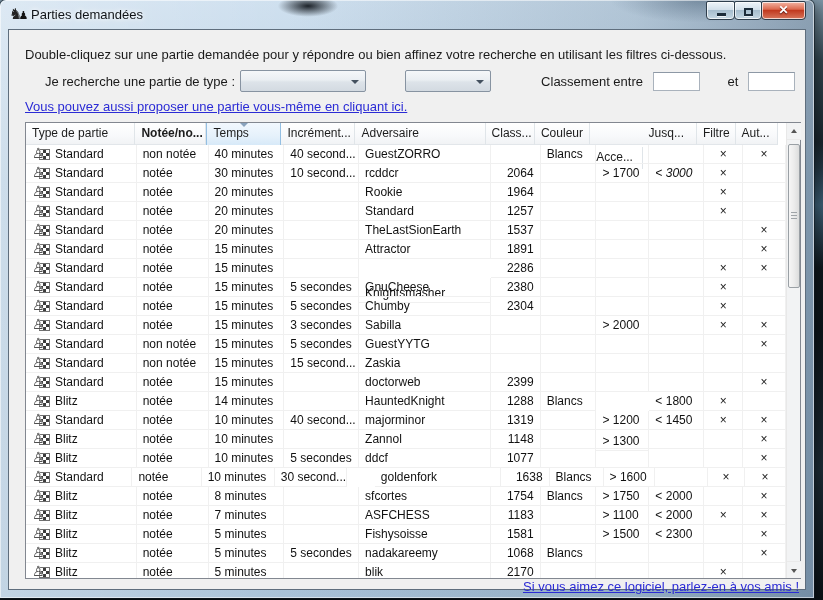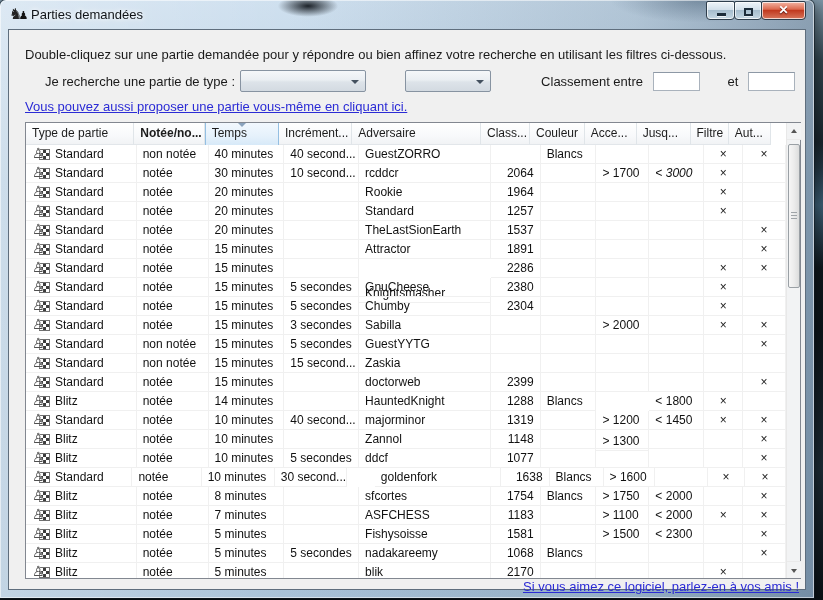--- a/index.html
+++ b/index.html
@@ -67,21 +67,21 @@
   .filter-label-et { position:absolute; left:714px; top:44px; width:20px; text-align:center;
     font-size:13px; color:#1a1a1a; }
 
   .link { font-size:13px; color:#2b2bd5; text-decoration:underline; cursor:pointer; white-space:nowrap; }
   .propose-link { position:absolute; left:16px; top:69px; }
   .bottom-link { position:absolute; top:549px; right:6px; }
 
   
   .listview { position:absolute; left:16px; top:92px; width:776px; height:457px;
     background:#fff; border:1px solid #828790; }
-  .lv-header { position:absolute; left:0; top:0; right:29px; height:22px; display:flex;
+  .lv-header { position:absolute; left:0; top:0; right:22px; height:22px; display:flex;
     background:linear-gradient(180deg,#ffffff 0%,#f8f9fb 60%,#f1f3f5 100%);
     border-bottom:1px solid #e2e6ea; }
   .hcell { position:relative; height:22px; line-height:21px; font-size:12px; color:#1c1c1c;
     padding:0 6px; border-right:1px solid #e0e5e9; white-space:nowrap; overflow:hidden; }
   .hcell.sorted { background:linear-gradient(180deg,#f2f8fe 0%,#e5f1fb 60%,#d7e9f8 100%);
     border-left:1px solid #94bfe2; border-right:1px solid #94bfe2; }
   .sort-arrow { position:absolute; top:0px; left:50%; margin-left:-4px; width:0; height:0;
     border-left:4px solid transparent; border-right:4px solid transparent; border-top:4px solid #8aa3bd; }
   .lv-body { position:absolute; left:0; top:22px; right:14px; bottom:0; overflow:hidden; }
   .lv-row { display:flex; height:19px; cursor:default; }
@@ -161,21 +161,21 @@
 
       <div class="listview">
         <div class="lv-header" id="lv-header">
             <div class="hcell" style="width: 111px;">Type de partie</div>
             <div class="hcell" style="width: 72px; font-weight: bold;">Notée/no...</div>
             <div class="hcell sorted" style="width: 76px;">Temps<div class="sort-arrow"></div></div>
             <div class="hcell" style="width: 75px;">Incrément...</div>
             <div class="hcell" style="width: 132px;">Adversaire</div>
             <div class="hcell" style="width: 50px; text-align: right;">Class...</div>
             <div class="hcell" style="width: 56px;">Couleur</div>
-            <div class="hcell" style="width: 53px;">Acce...</div>
+            <div class="hcell" style="width: 53px; margin-top: 24px;">Acce...</div>
             <div class="hcell" style="width: 55px;">Jusq...</div>
             <div class="hcell" style="width: 39px;">Filtre</div>
             <div class="hcell" style="width: 43px;">Aut...</div>
           </div>
         <div class="lv-body" id="lv-body">
             <div class="lv-row">
               <div class="cell" style="width: 111px;">
                 <span class="piece-icon">
                   <span class="board"></span>
                   <span class="pawn">♙</span>

